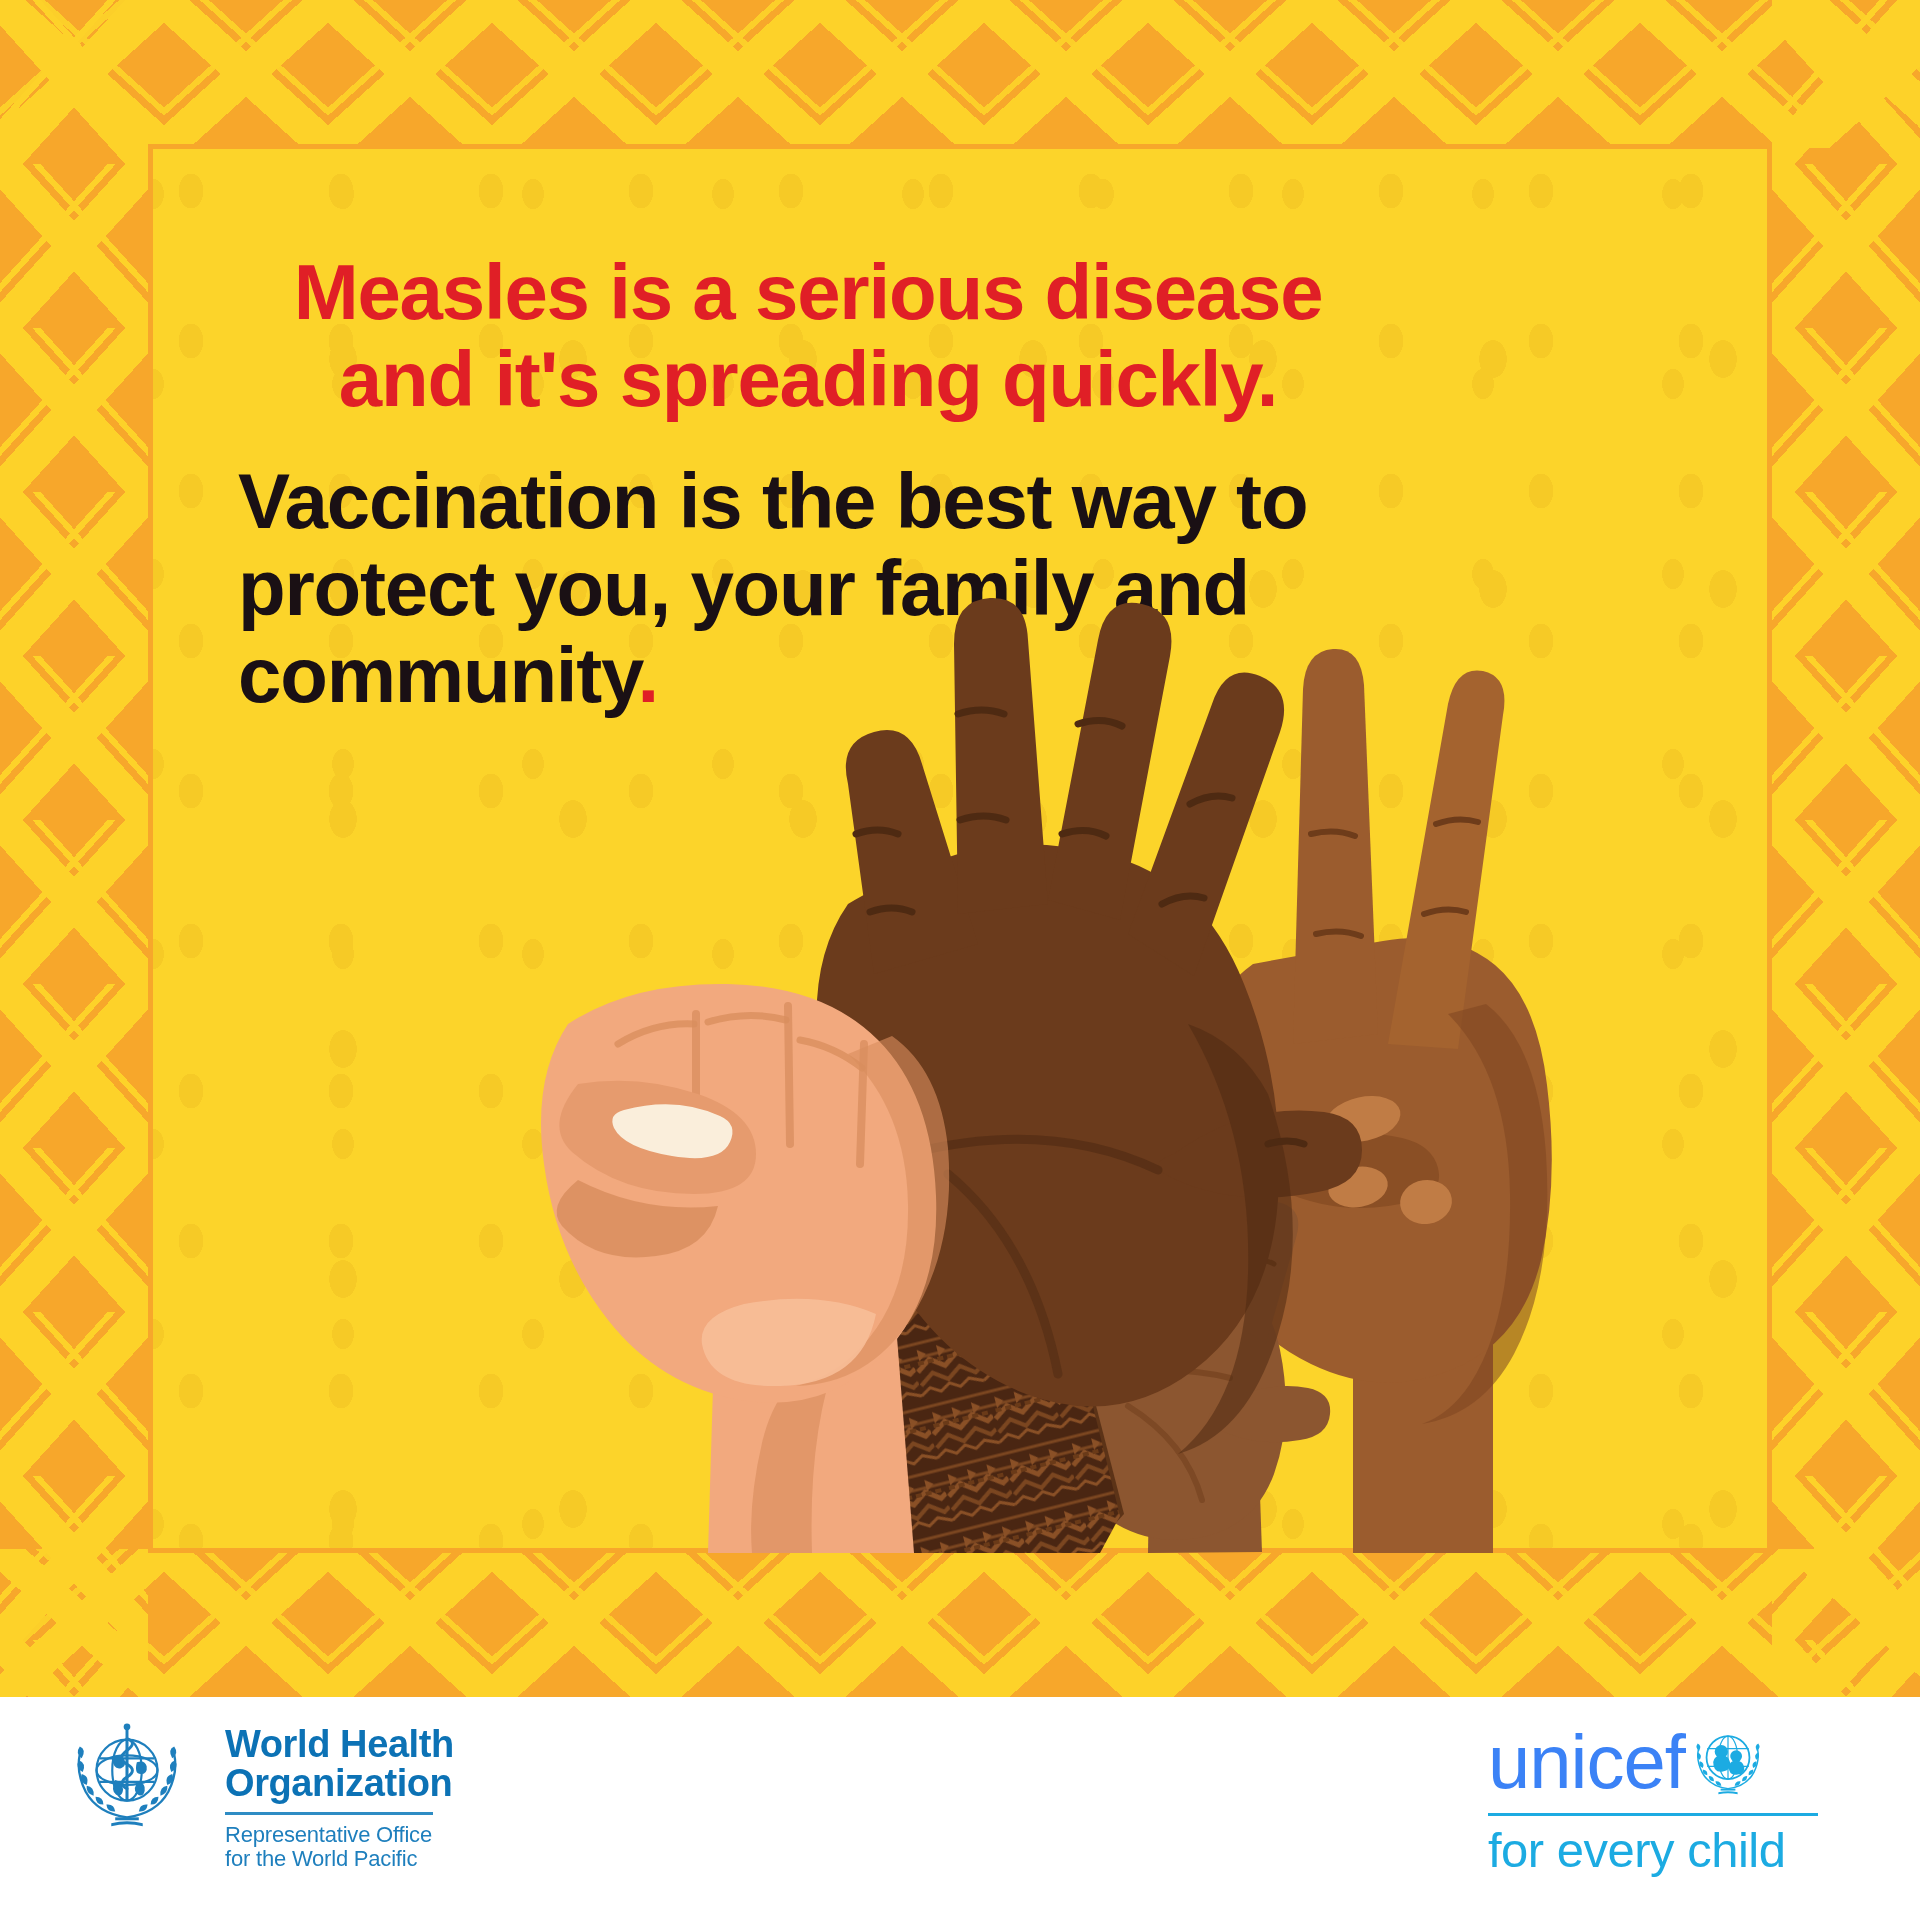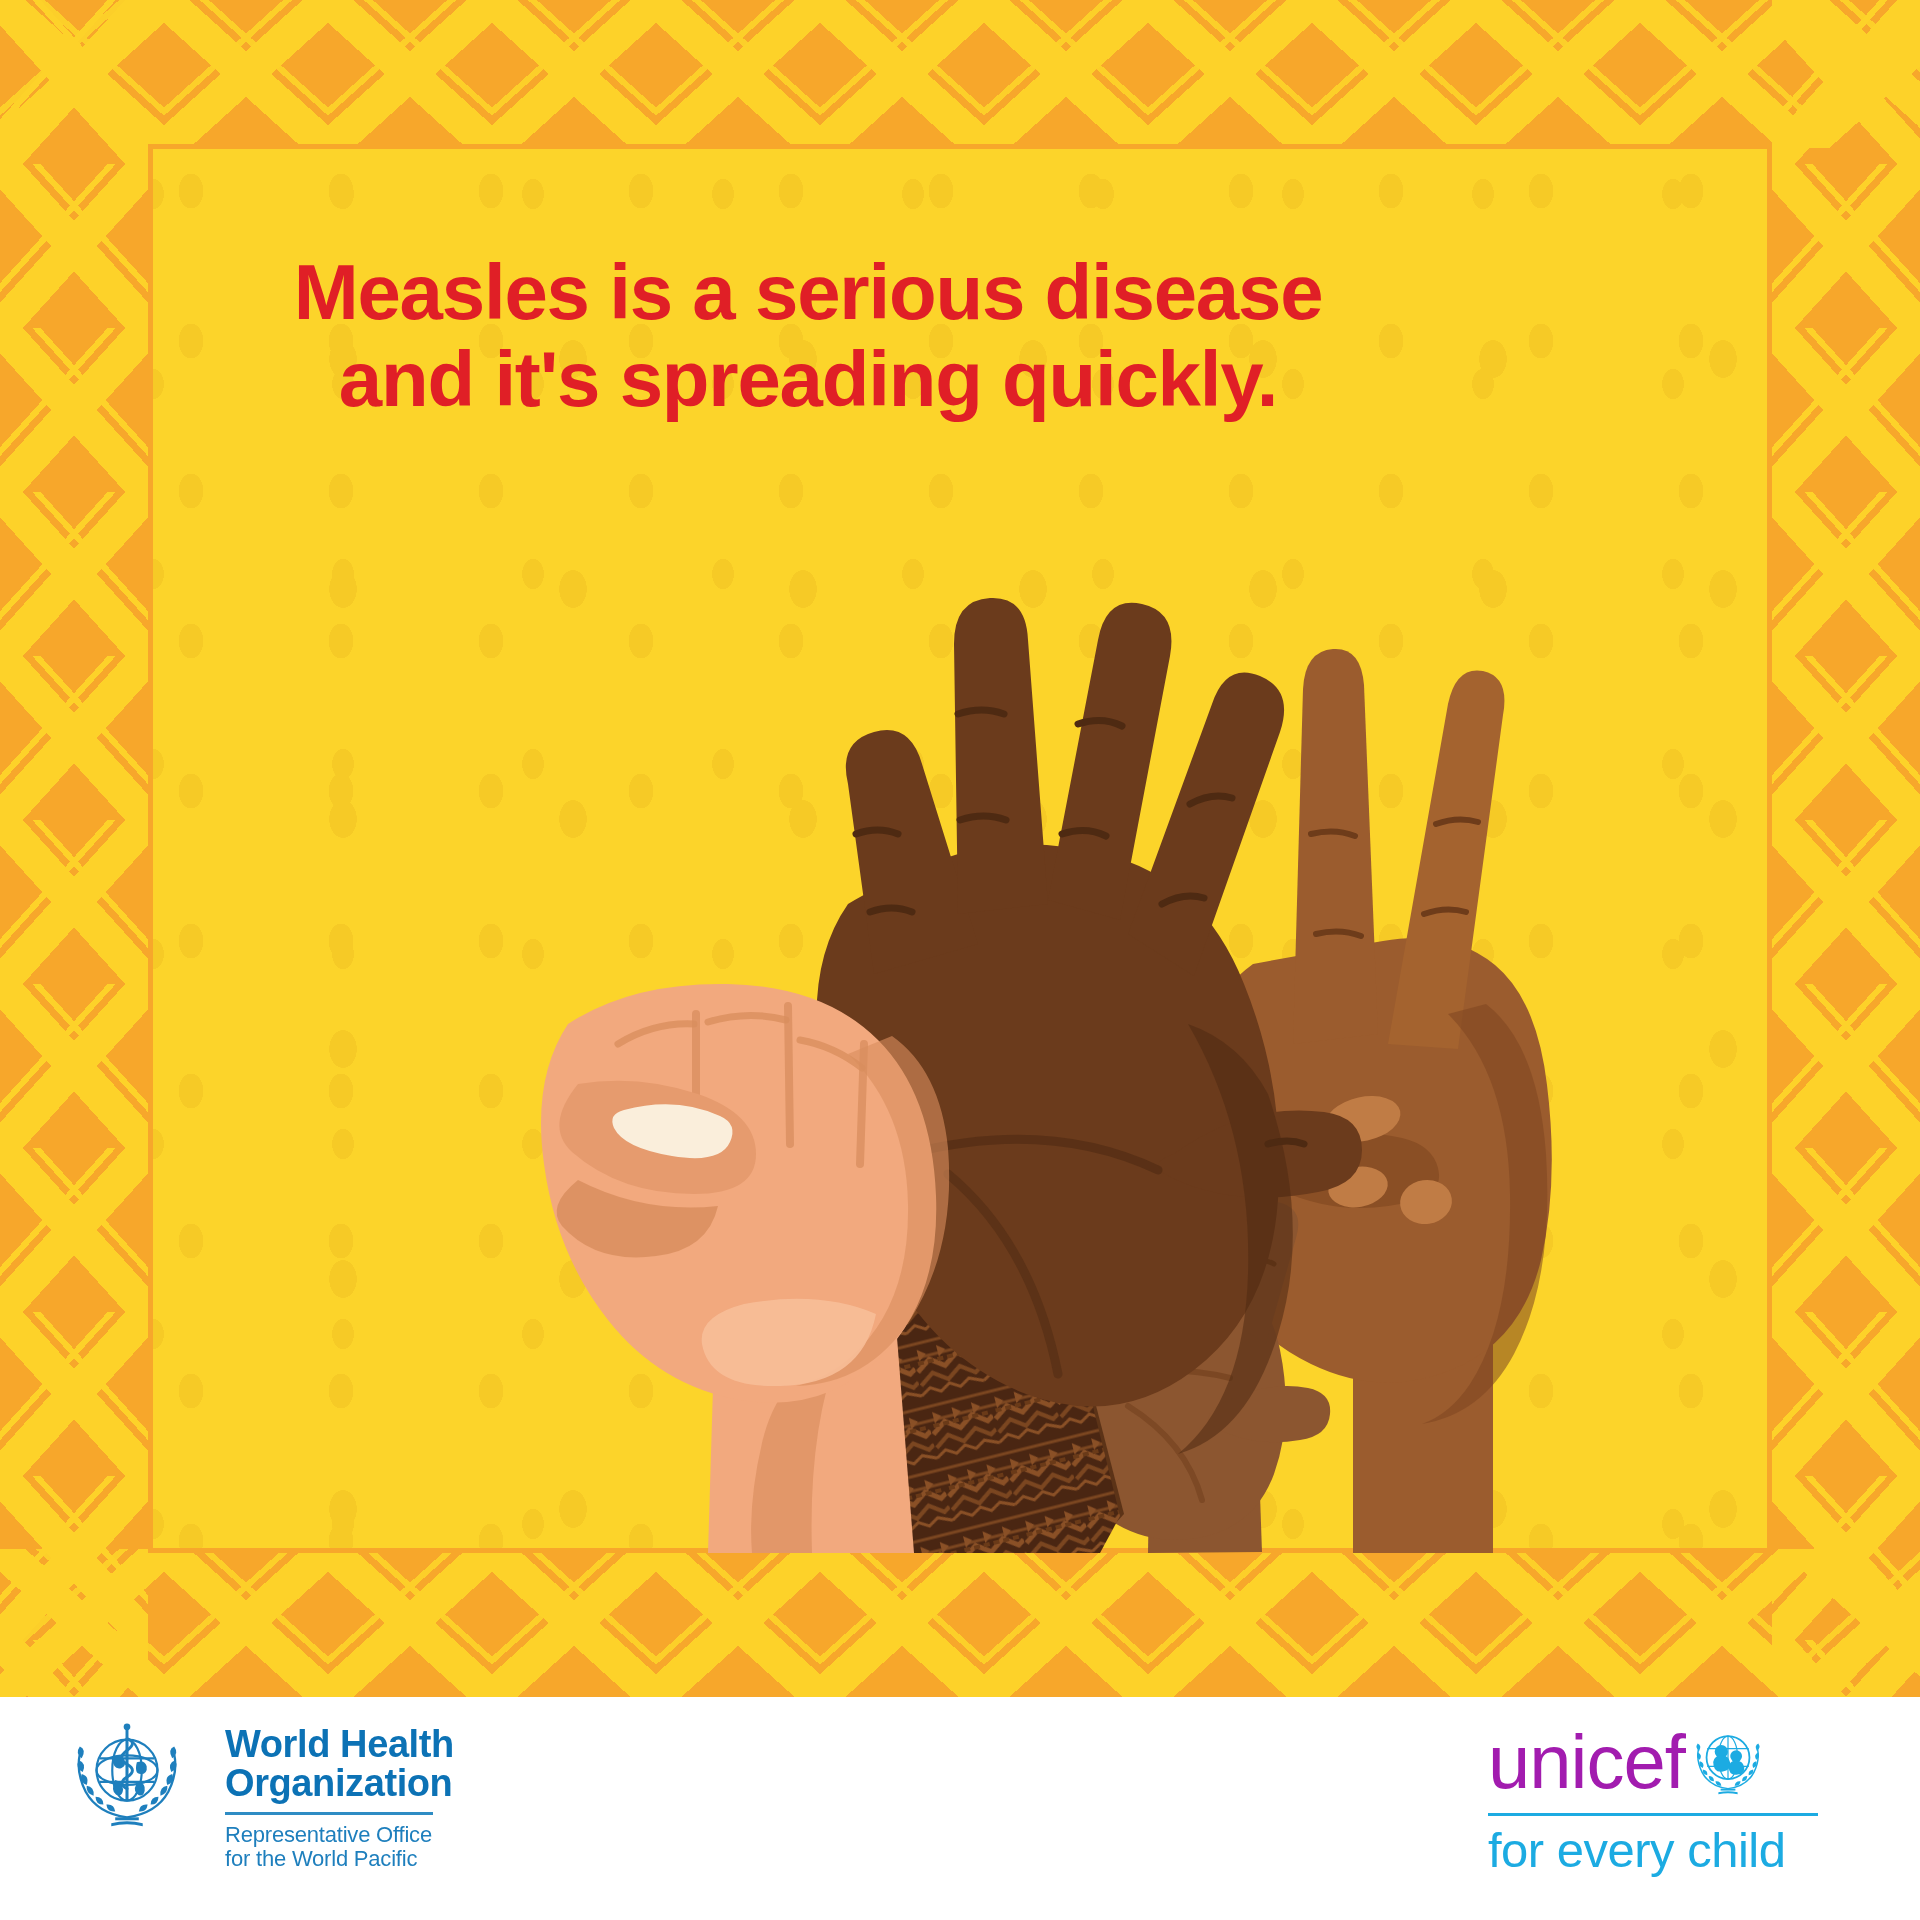--- a/index.html
+++ b/index.html
@@ -179,21 +179,21 @@
     width:360px;
     text-align:left;
   }
   .unicef-row {
     display:flex;
     align-items:center;
     justify-content:flex-start;
     gap:6px;
   }
   .unicef-word {
-    color:#a21caf;
+    color:#3b82f6;
     font-size:76px;
     line-height:.95;
     letter-spacing:-1px;
     font-weight:400;
   }
   .unicef-emblem { width:74px; height:74px; flex:0 0 auto; }
   .unicef-rule {
     height:3px;
     background:#1CABE2;
     margin:14px 0 10px 0;
@@ -221,20 +221,21 @@
       <div class="tapa-v2 left"></div>
       <div class="tapa-v right"></div>
       <div class="tapa-v2 right"></div>
     </div>
 
     <div class="panel">
       <div class="speckle"></div>
 
       <div class="copy">
         <div class="headline-red">Measles is a serious disease and it's spreading quickly.</div>
+        <div class="headline-black"><span>Vaccination is the best way to protect you, your family and community</span><span class="dot-red">.</span></div>
       </div>
     </div>
 
     <svg class="hands" viewBox="0 0 1624 1409">
       <defs>
         <clipPath id="panelClip">
             <rect x="0" y="0" width="1624" height="1409"></rect>
           </clipPath>
 
         <pattern id="tatau" width="64" height="64" patternUnits="userSpaceOnUse" patternTransform="rotate(-14)">

